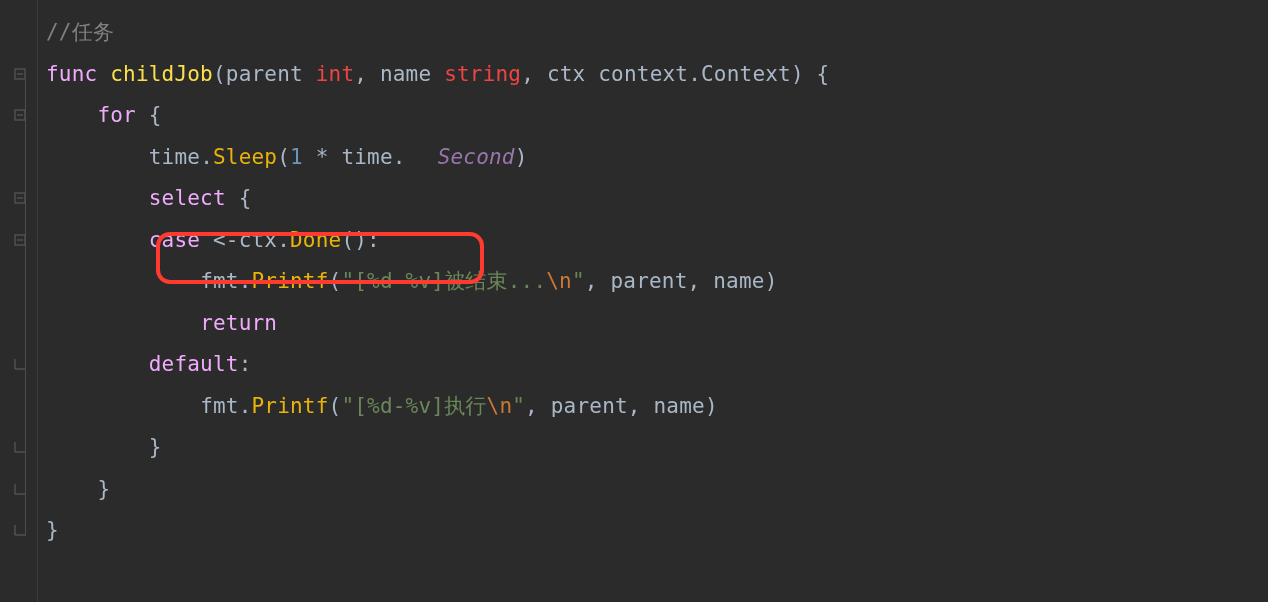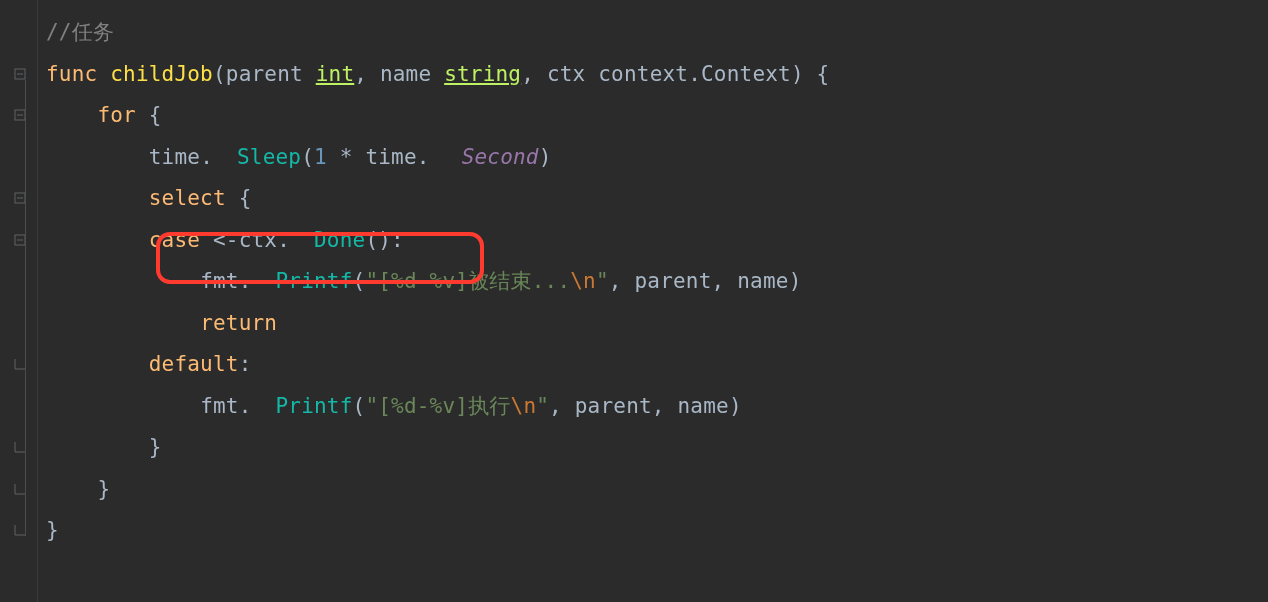--- a/index.html
+++ b/index.html
@@ -47,32 +47,32 @@
   }
   .code {
     position: absolute;
     left: 46px;
     top: 12px;
     white-space: pre;
     letter-spacing: 0.2px;
   }
   .line { height: 41.5px; }
   .comment { color: #808080; }
-  .kw { color: #fdba74; }
+  .kw { color: #f0abfc; }
   .fn { color: #fde047; }
   .param { color: #a9b7c6; }
-  .type { color: #bef264; text-decoration: underline; }
+  .type { color: #ef4444; }
   .typeName { color: #a9b7c6; }
   .pkg { color: #a9b7c6; }
   .ident { color: #a9b7c6; }
   .num { color: #6897bb; }
   .str { color: #6a8759; }
   .esc { color: #cc7832; }
   .field { color: #9876aa; font-style: italic; margin-left: 32px; }
-  .call { color: #14b8a6; margin-left: 24px; }
+  .call { color: #eab308; }
   .punct { color: #a9b7c6; }
   .op { color: #a9b7c6; }
 
   .highlight-box {
     position: absolute;
     border: 4px solid #ff3b30;
     border-radius: 14px;
     pointer-events: none;
   }
 </style>

